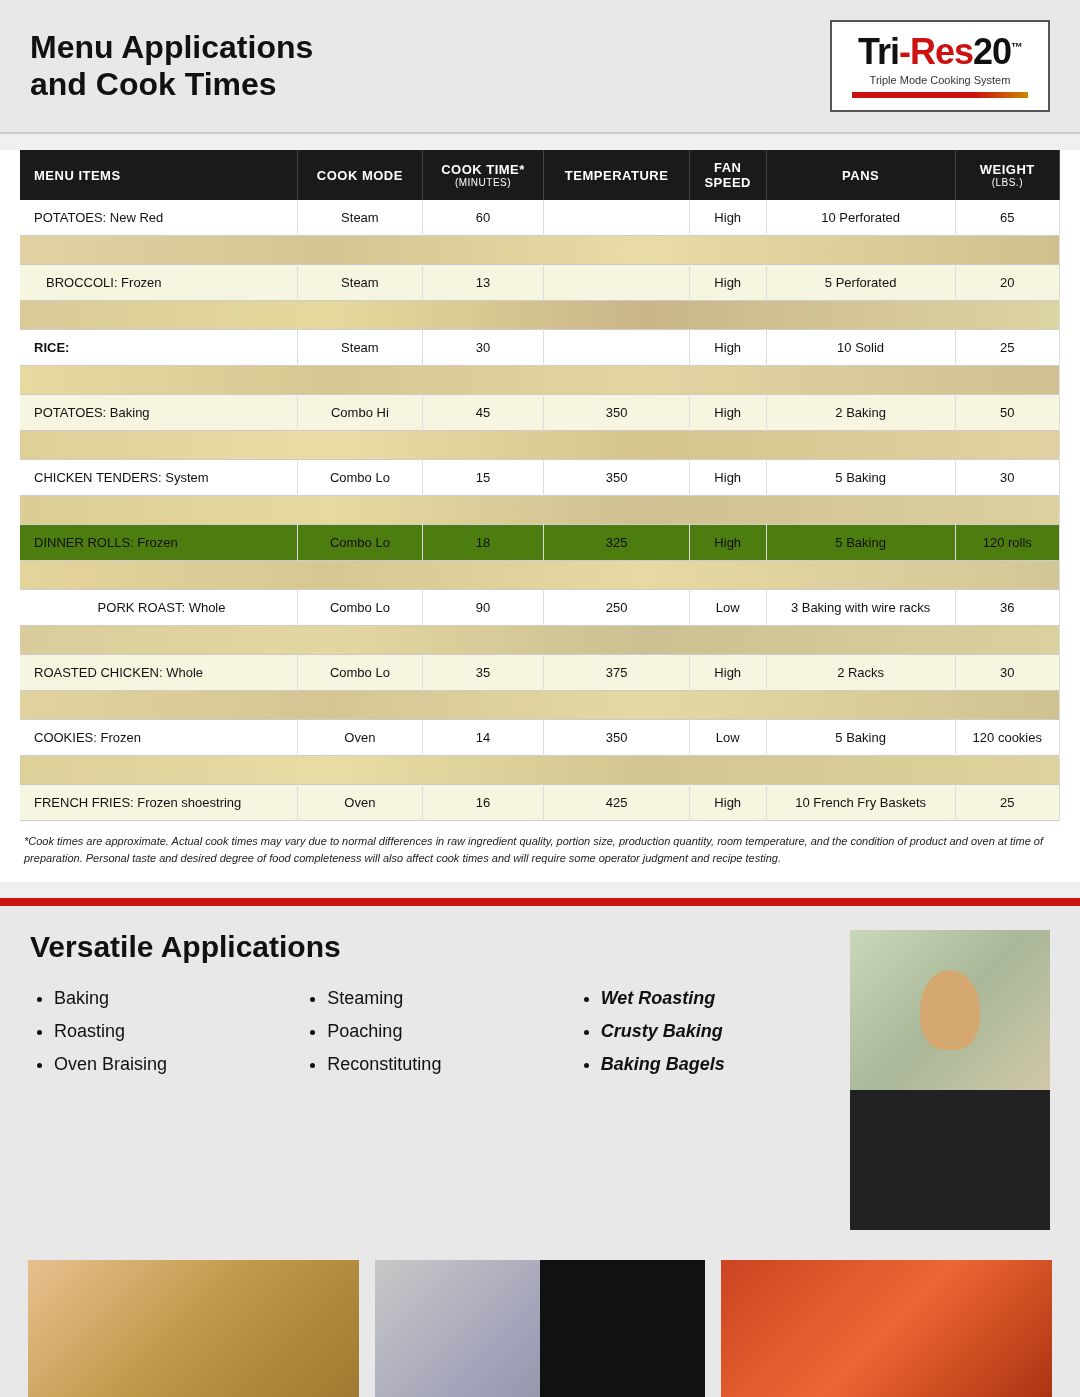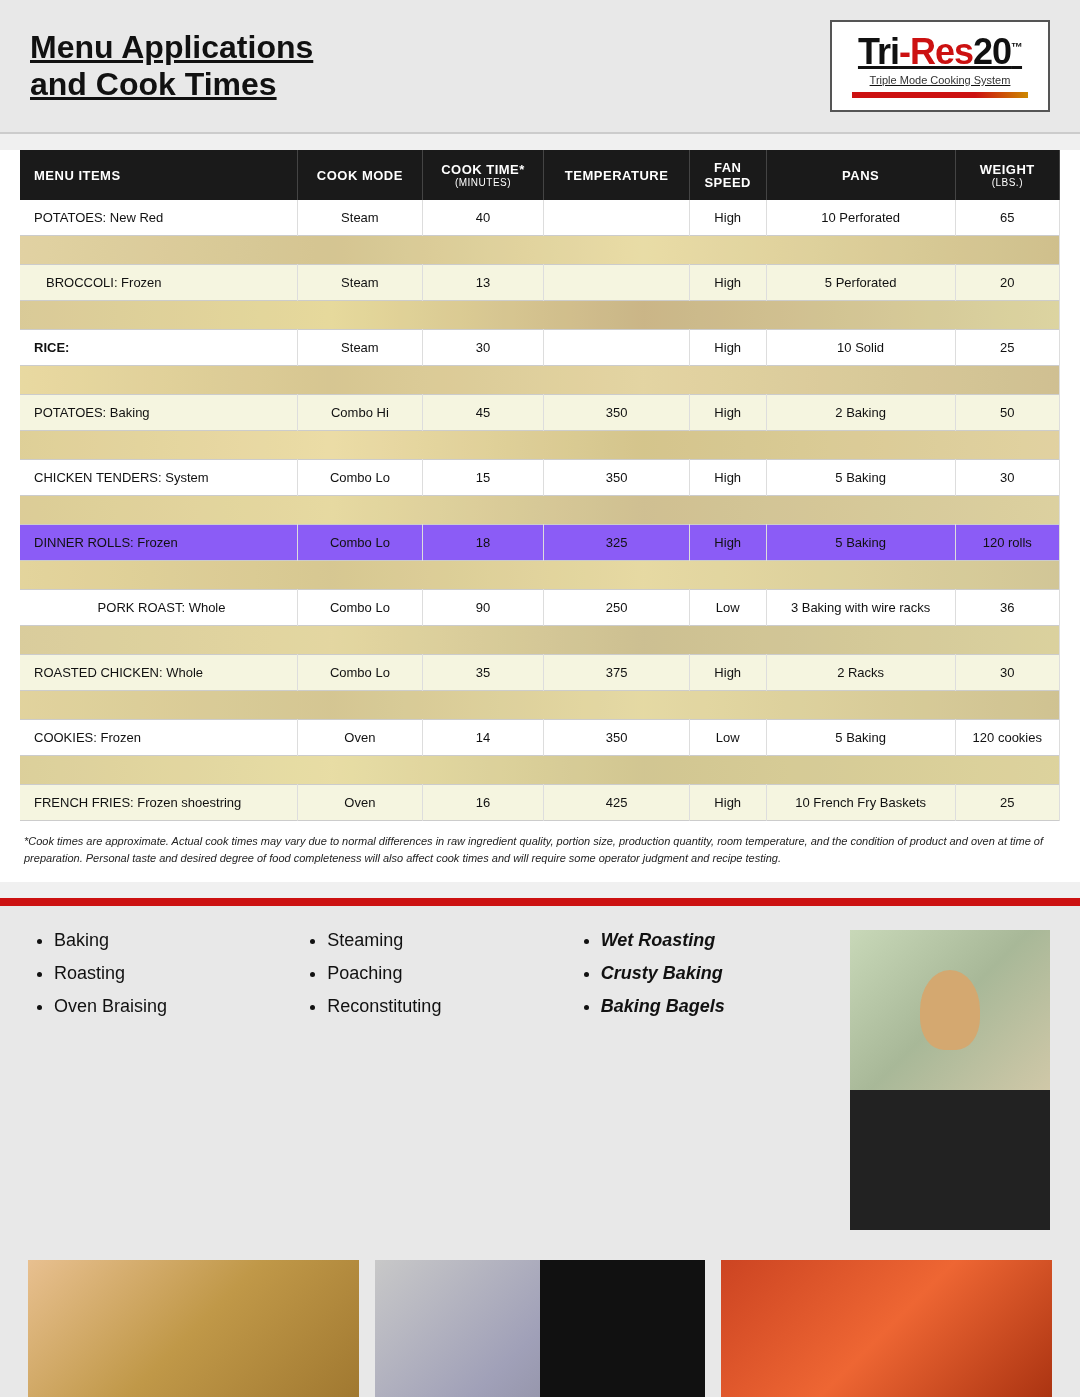--- a/index.html
+++ b/index.html
@@ -13,21 +13,20 @@
     }
 
     
     .header {
       background: #e8e8e8;
       padding: 20px 30px 20px 30px;
       display: flex;
       align-items: center;
       justify-content: space-between;
       border-bottom: 2px solid #ccc;
-      text-decoration: underline;
     }
     .header-title {
       font-size: 32px;
       font-weight: 900;
       line-height: 1.15;
       color: #111;
     }
 
     
     .logo-box {
@@ -294,21 +293,21 @@
         </th>
         <th>
           WEIGHT<br><span class="sub">(LBS.)</span>
         </th>
       </tr>
     </thead>
     <tbody id="table-body">
     <tr>
           <td style="text-align: left; padding-left: 14px; font-weight: 500;">POTATOES:  New Red</td>
           <td>Steam</td>
-          <td>40</td>
+          <td>60</td>
           <td></td>
           <td>High</td>
           <td>10 Perforated</td>
           <td>65</td>
         </tr>
         <tr class="food-bg-row">
           <td colspan="7" style="padding: 0px; height: 28px;">
             <div class="food-strip" style="background: linear-gradient(to right, rgb(212, 188, 122) 0%, rgb(192, 168, 96) 30%, rgb(224, 204, 128) 60%, rgb(184, 160, 88) 100%); height: 28px; opacity: 0.75;"></div>
           </td>
         </tr>
@@ -361,21 +360,21 @@
           <td>350</td>
           <td>High</td>
           <td>5 Baking</td>
           <td>30</td>
         </tr>
         <tr class="food-bg-row">
           <td colspan="7" style="padding: 0px; height: 28px;">
             <div class="food-strip" style="background: linear-gradient(to right, rgb(204, 180, 104) 0%, rgb(220, 200, 120) 30%, rgb(184, 160, 96) 60%, rgb(204, 186, 118) 100%); height: 28px; opacity: 0.75;"></div>
           </td>
         </tr>
-        <tr style="background: #8b5cf6;">
+        <tr style="background: #4d7c0f;">
           <td style="text-align: left; padding-left: 14px; font-weight: 500;">DINNER ROLLS:  Frozen</td>
           <td>Combo Lo</td>
           <td>18</td>
           <td>325</td>
           <td>High</td>
           <td>5 Baking</td>
           <td>120 rolls</td>
         </tr>
         <tr class="food-bg-row">
           <td colspan="7" style="padding: 0px; height: 28px;">
@@ -435,20 +434,21 @@
         </tr>
       </tbody>
   </table>
   <div class="footnote">*Cook times are approximate.  Actual cook times may vary due to normal differences in raw ingredient quality, portion size, production quantity, room temperature, and the condition of product and oven at time of preparation. Personal taste and desired degree of food completeness will also affect cook times and will require some operator judgment and recipe testing.</div>
 </div>
 
 <div class="versatile-section">
   <div class="red-bar"></div>
   <div class="versatile-inner">
     <div class="versatile-left">
+      <div class="versatile-title">Versatile Applications</div>
       <div class="applications-grid">
         <ul class="app-col">
           <li>Baking</li>
           <li>Roasting</li>
           <li>Oven Braising</li>
         </ul>
         <ul class="app-col">
           <li>Steaming</li>
           <li>Poaching</li>
           <li>Reconstituting</li>

